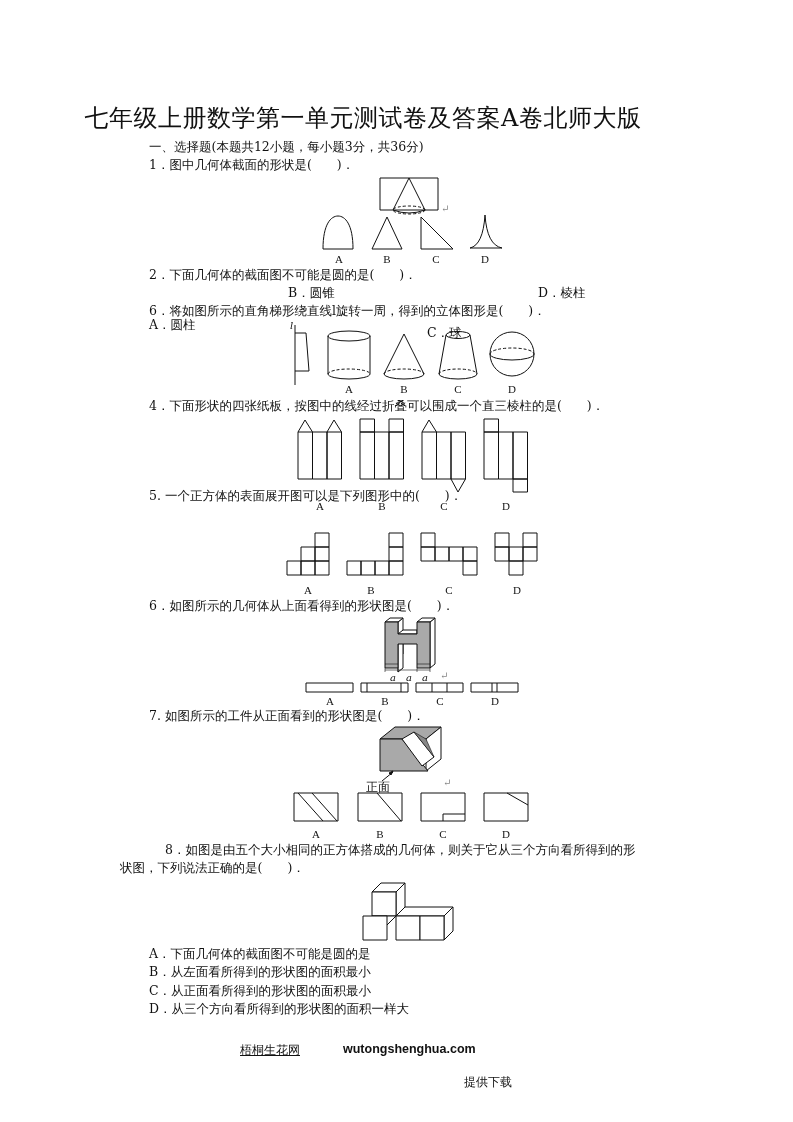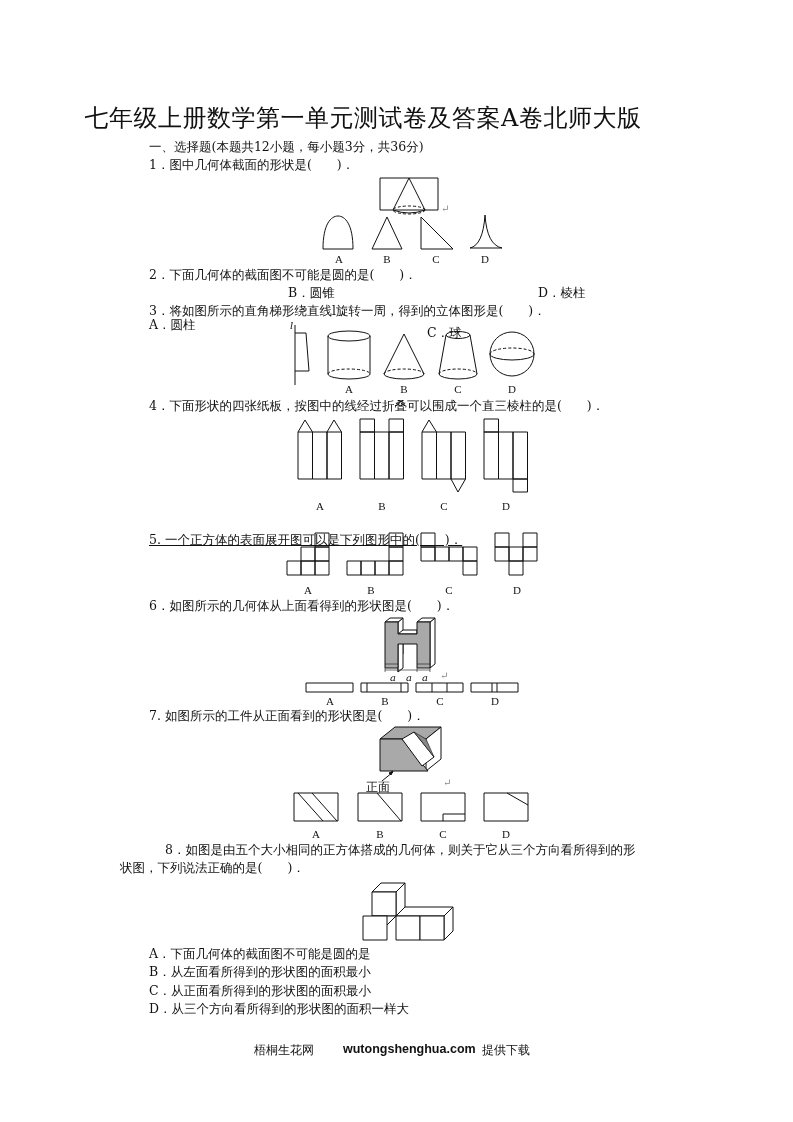--- a/index.html
+++ b/index.html
@@ -48,21 +48,21 @@
 <div class="abs lbl" style="left:377px; top:253px;">B</div>
 <div class="abs lbl" style="left:426px; top:253px;">C</div>
 <div class="abs lbl" style="left:475px; top:253px;">D</div>
 
 <div class="abs line" style="left:149px; top:267px;">2．下面几何体的截面图不可能是圆的是(　　)．</div>
 <div class="abs line" style="left:149px; top:285px;margin-top:32px;">A．圆柱</div>
 <div class="abs line" style="left:288px; top:285px;">B．圆锥</div>
 <div class="abs line" style="left:427px; top:285px;margin-top:40px;">C．球</div>
 <div class="abs line" style="left:538px; top:285px;">D．棱柱</div>
 
-<div class="abs line" style="left:149px; top:303px;">3．将如图所示的直角梯形绕直线l旋转一周，得到的立体图形是(　　)．</div>
+<div class="abs line" style="left:149px; top:303px;">6．将如图所示的直角梯形绕直线l旋转一周，得到的立体图形是(　　)．</div>
 <div class="abs" style="left:290px; top:320px; font-size:10px; font-style:italic;">l</div>
 <svg style="left:292px; top:325px;" width="24" height="62">
   <line x1="3" y1="0" x2="3" y2="60" stroke="#111"></line>
   <polyline points="3,8 14,8 17,46 3,46" fill="none" stroke="#111"></polyline>
 </svg>
 <svg style="left:326px; top:330px;" width="46" height="52">
   <ellipse cx="23" cy="6" rx="21" ry="5" fill="none" stroke="#111"></ellipse>
   <line x1="2" y1="6" x2="2" y2="44" stroke="#111"></line>
   <line x1="44" y1="6" x2="44" y2="44" stroke="#111"></line>
   <path d="M2 44 A21 5 0 0 0 44 44" fill="none" stroke="#111"></path>
@@ -118,21 +118,21 @@
   <rect x="15.5" y="16" width="14.5" height="47" fill="none" stroke="#111"></rect>
   <rect x="30" y="16" width="14.5" height="47" fill="none" stroke="#111"></rect>
   <rect x="1" y="3" width="14.5" height="13" fill="none" stroke="#111"></rect>
   <rect x="30" y="63" width="14.5" height="13" fill="none" stroke="#111"></rect>
 </svg>
 <div class="abs lbl" style="left:310px; top:500px;">A</div>
 <div class="abs lbl" style="left:372px; top:500px;">B</div>
 <div class="abs lbl" style="left:434px; top:500px;">C</div>
 <div class="abs lbl" style="left:496px; top:500px;">D</div>
 
-<div class="abs line" style="left:149px; top:532px;text-decoration:underline;">5. 一个正方体的表面展开图可以是下列图形中的(　　)．</div>
+<div class="abs line" style="left:149px; top:488px;">5. 一个正方体的表面展开图可以是下列图形中的(　　)．</div>
 <svg style="left:286px; top:532px;" width="45" height="45">
   <g fill="none" stroke="#111">
     <rect x="29" y="1" width="14" height="14"></rect>
     <rect x="15" y="15" width="14" height="14"></rect>
       <rect x="29" y="15" width="14" height="14"></rect>
     <rect x="1" y="29" width="14" height="14"></rect>
       <rect x="15" y="29" width="14" height="14"></rect>
       <rect x="29" y="29" width="14" height="14"></rect>
   </g>
 </svg>
@@ -277,15 +277,15 @@
     <polygon points="1,47 10,38 34,38 25,47"></polygon>
     <rect x="1" y="47" width="24" height="15" style="display:none"></rect>
     <rect x="1" y="47" width="24" height="24" transform="translate(0,-9)"></rect>
   </g>
 </svg>
 <div class="abs line" style="left:149px; top:946px;">A．下面几何体的截面图不可能是圆的是</div>
 <div class="abs line" style="left:149px; top:964px;">B．从左面看所得到的形状图的面积最小</div>
 <div class="abs line" style="left:149px; top:983px;">C．从正面看所得到的形状图的面积最小</div>
 <div class="abs line" style="left:149px; top:1001px;">D．从三个方向看所得到的形状图的面积一样大</div>
 
-<div class="abs footer" style="left:254px;">梧桐生花网</div>
+<div class="abs footer" style="left:240px;text-decoration:underline;">梧桐生花网</div>
 <div class="abs footer footer-url" style="left:343px;font-weight:bold;">wutongshenghua.com</div>
-<div class="abs footer" style="left:482px;">提供下载</div>
+<div class="abs footer" style="left:464px;margin-top:32px;">提供下载</div>
 
 </body></html>

